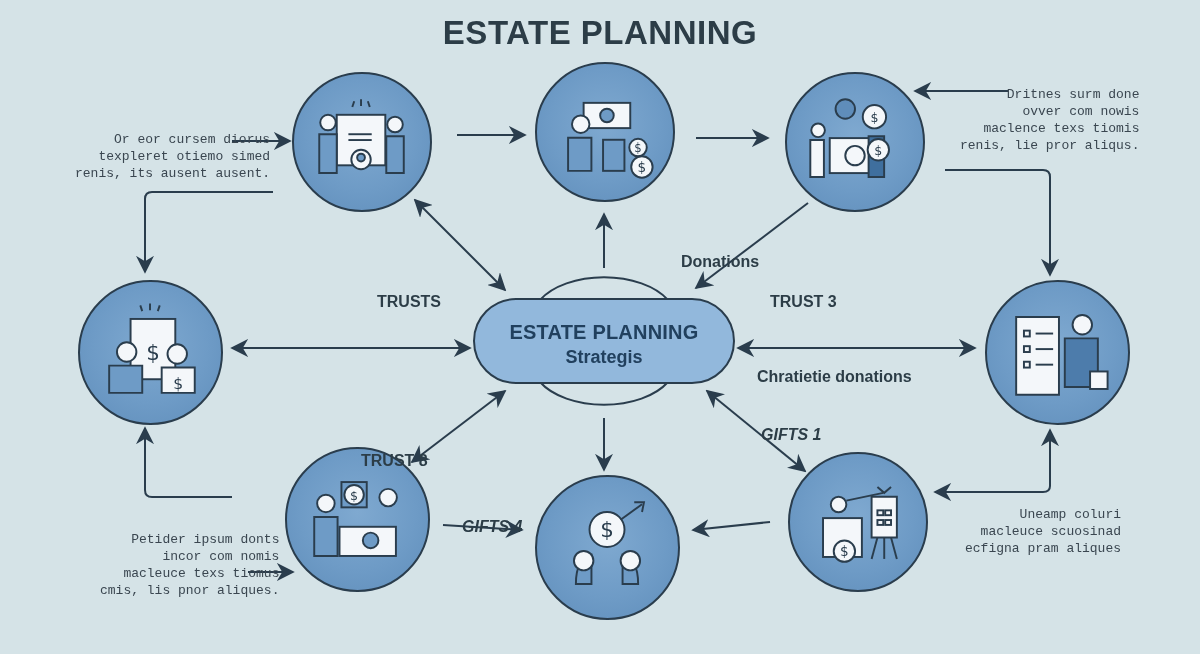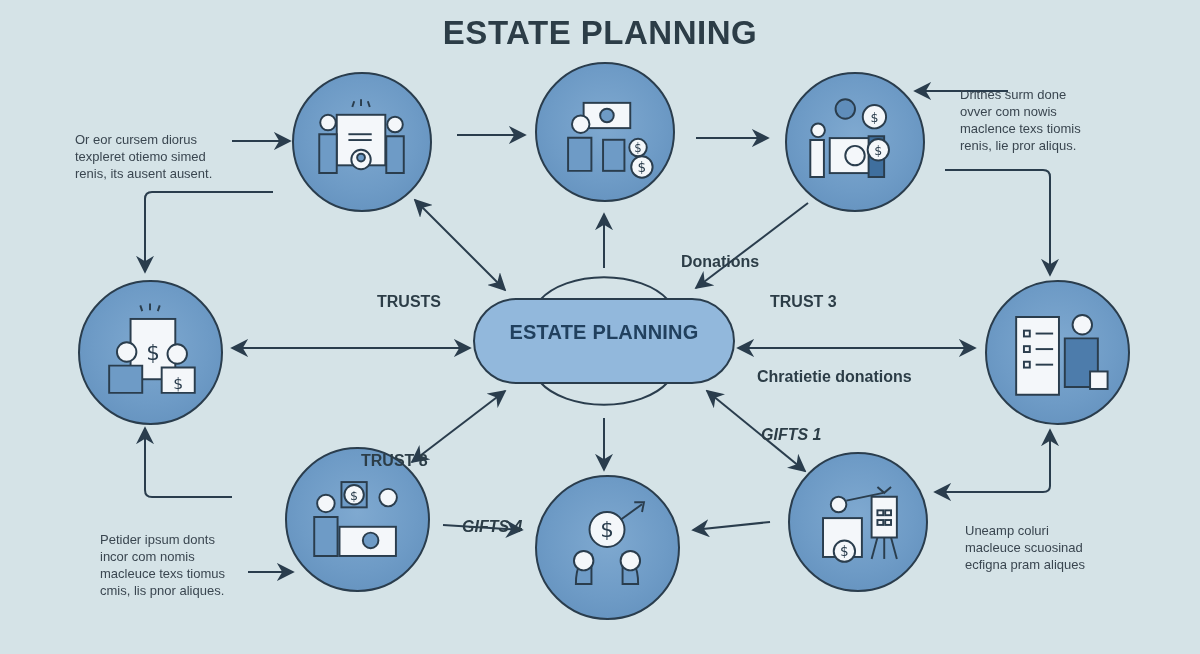--- a/index.html
+++ b/index.html
@@ -25,21 +25,21 @@
     position: absolute; left: 473px; top: 298px; width: 262px; height: 86px;
     background: #92b8dc; border: 2.5px solid #2a3d4d; border-radius: 43px;
     box-sizing: border-box; text-align: center; color: #21405e;
   }
   .center-pill .l1 { font-size: 20px; font-weight: 700; margin-top: 21px; letter-spacing: 0.2px; }
   .center-pill .l2 { font-size: 18px; font-weight: 700; margin-top: 3px; }
   .label {
     position: absolute; font-size: 16px; font-weight: 700; color: #2c3d47; white-space: nowrap; margin-top: 47px;
   }
   .note {
-    position: absolute; font-size: 13px; line-height: 17px; color: #3a4650; text-align: left; white-space: nowrap;
+    position: absolute; font-size: 13px; line-height: 17px; color: #3a4650; text-align: right; white-space: nowrap; font-family: Liberation Mono, monospace;
   }
 </style>
 </head>
 <body>
 
 <div class="title">ESTATE PLANNING</div>
 
 <svg class="links" width="1200" height="654">
   <defs>
     <marker id="ah" viewBox="0 0 10 10" refX="9" refY="5" markerWidth="9" markerHeight="9" orient="auto-start-reverse">
@@ -228,20 +228,21 @@
         <line x1="97" y1="86" x2="97" y2="108"></line>
         <line x1="104" y1="86" x2="110" y2="108"></line>
       <line x1="58" y1="48" x2="96" y2="40"></line>
     </g>
     <text x="56" y="105" font-size="14" text-anchor="middle" fill="#2a3d4d" font-family="DejaVu Sans, sans-serif">$</text>
   </svg>
 </div>
 
 <div class="center-pill">
   <div class="l1">ESTATE PLANNING</div>
+  <div class="l2">Strategis</div>
 </div>
 
 <div class="label" style="left:377px;top:246px;">TRUSTS</div>
 <div class="label" style="left:681px;top:206px;">Donations</div>
 <div class="label" style="left:770px;top:246px;">TRUST 3</div>
 <div class="label" style="left:757px;top:321px;">Chratietie donations</div>
 <div class="label" style="left:361px;top:405px;">TRUST 8</div>
 <div class="label" style="left:761px;top:379px;font-style:italic;">GIFTS 1</div>
 <div class="label" style="left:462px;top:471px;font-style:italic;">GIFTS 4</div>
 
@@ -255,17 +256,17 @@
   <div>ovver com nowis</div>
   <div>maclence texs tiomis</div>
   <div>renis, lie pror aliqus.</div>
 </div>
 <div class="note" style="left:100px;top:531px;">
   <div>Petider ipsum donts</div>
   <div>incor com nomis</div>
   <div>macleuce texs tiomus</div>
   <div>cmis, lis pnor aliques.</div>
 </div>
-<div class="note" style="left:965px;top:506px;margin-top:16px;">
+<div class="note" style="left:965px;top:506px;">
   <div>Uneamp coluri</div>
   <div>macleuce scuosinad</div>
   <div>ecfigna pram aliques</div>
 </div>
 
 </body></html>

